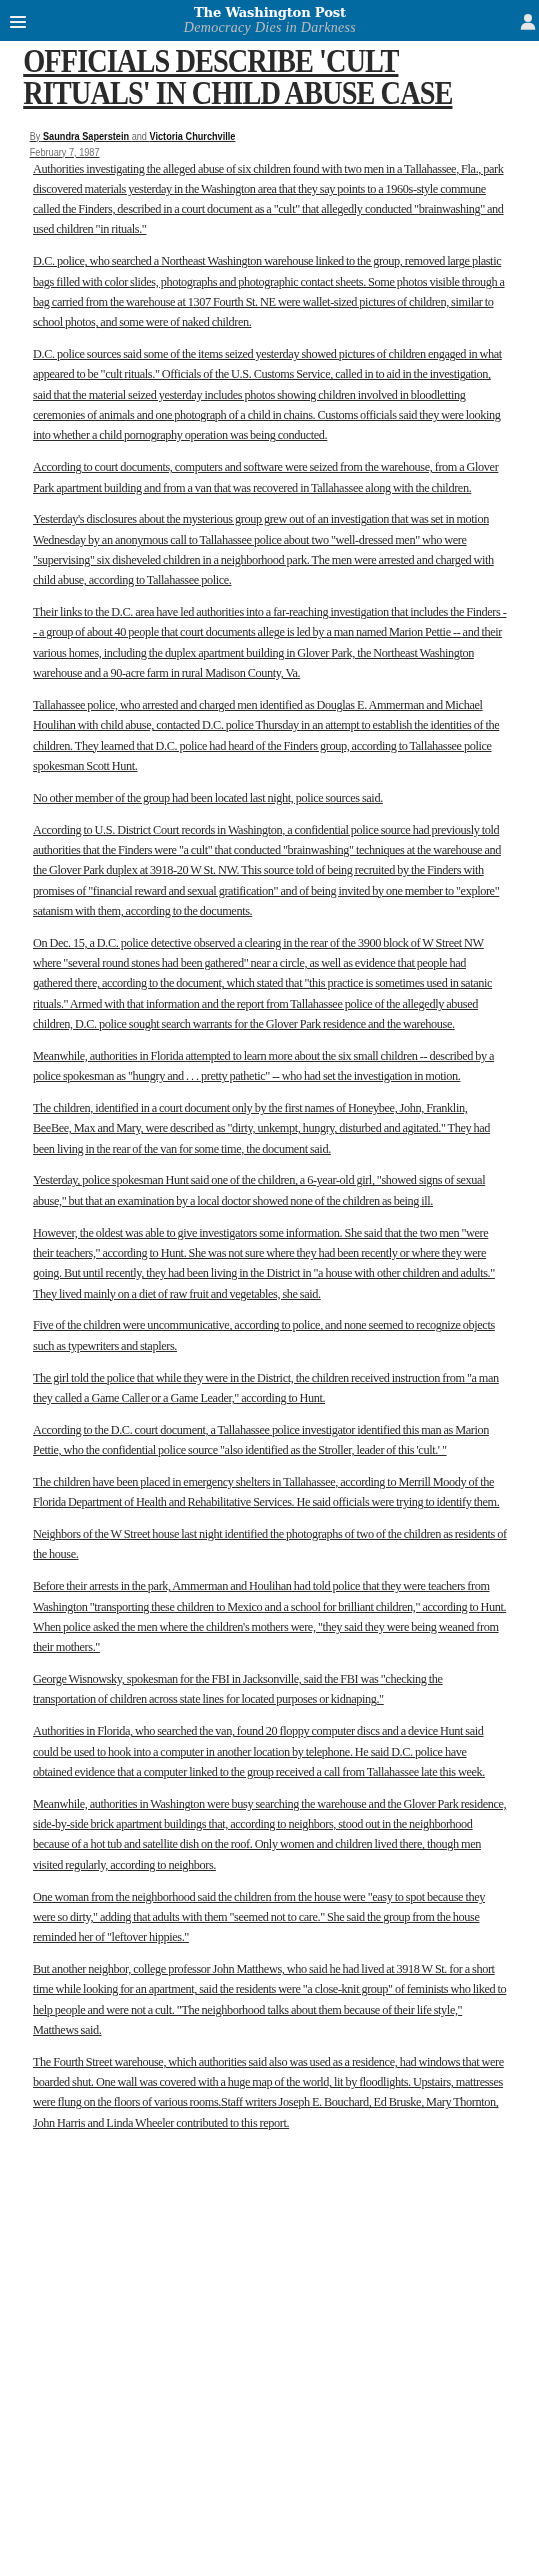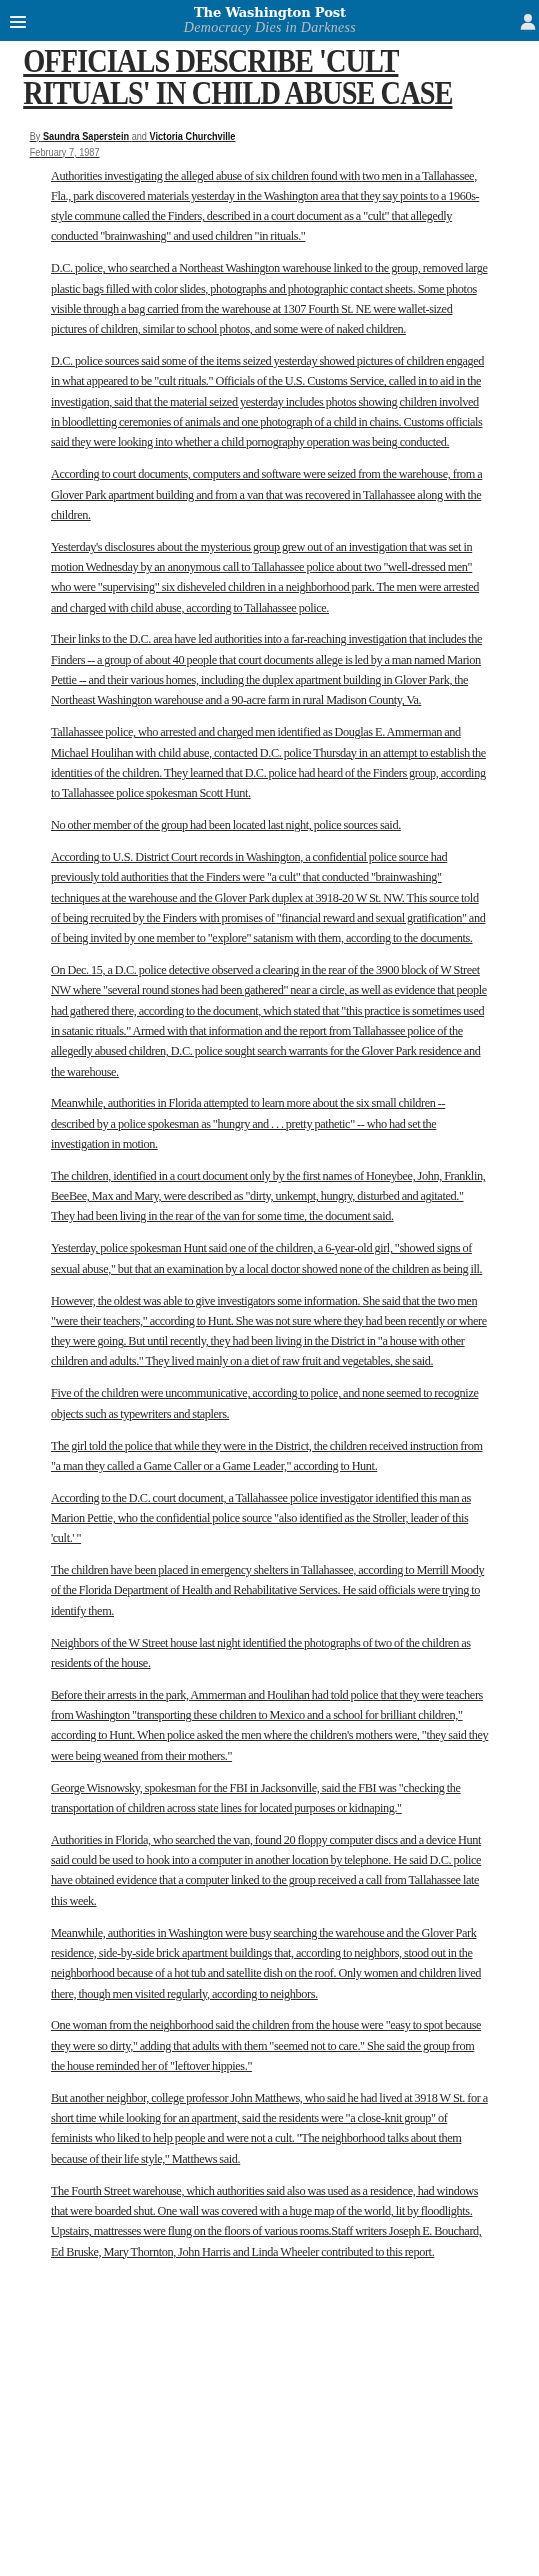--- a/index.html
+++ b/index.html
@@ -74,22 +74,22 @@
       padding-left: 33px;
       margin-top: 2.9px;
       font-family: "Liberation Sans", sans-serif;
       font-size: 10.2px;
       color: #707070;
       line-height: 13px;
       transform: scaleX(0.9);
       transform-origin: left top;
     }
     .body {
-      margin-top: 7px;
-      padding: 0 51px;
+      margin-top: 0;
+      padding: 0 33px;
       width: 540px;
     }
     .body p {
       font-family: "Liberation Serif", serif;
       font-size: 12.3px;
       line-height: 20.3px;
       color: #2a2a2a;
       margin-bottom: 11.6px;
       letter-spacing: -0.4px;
       word-spacing: -0.4px;

